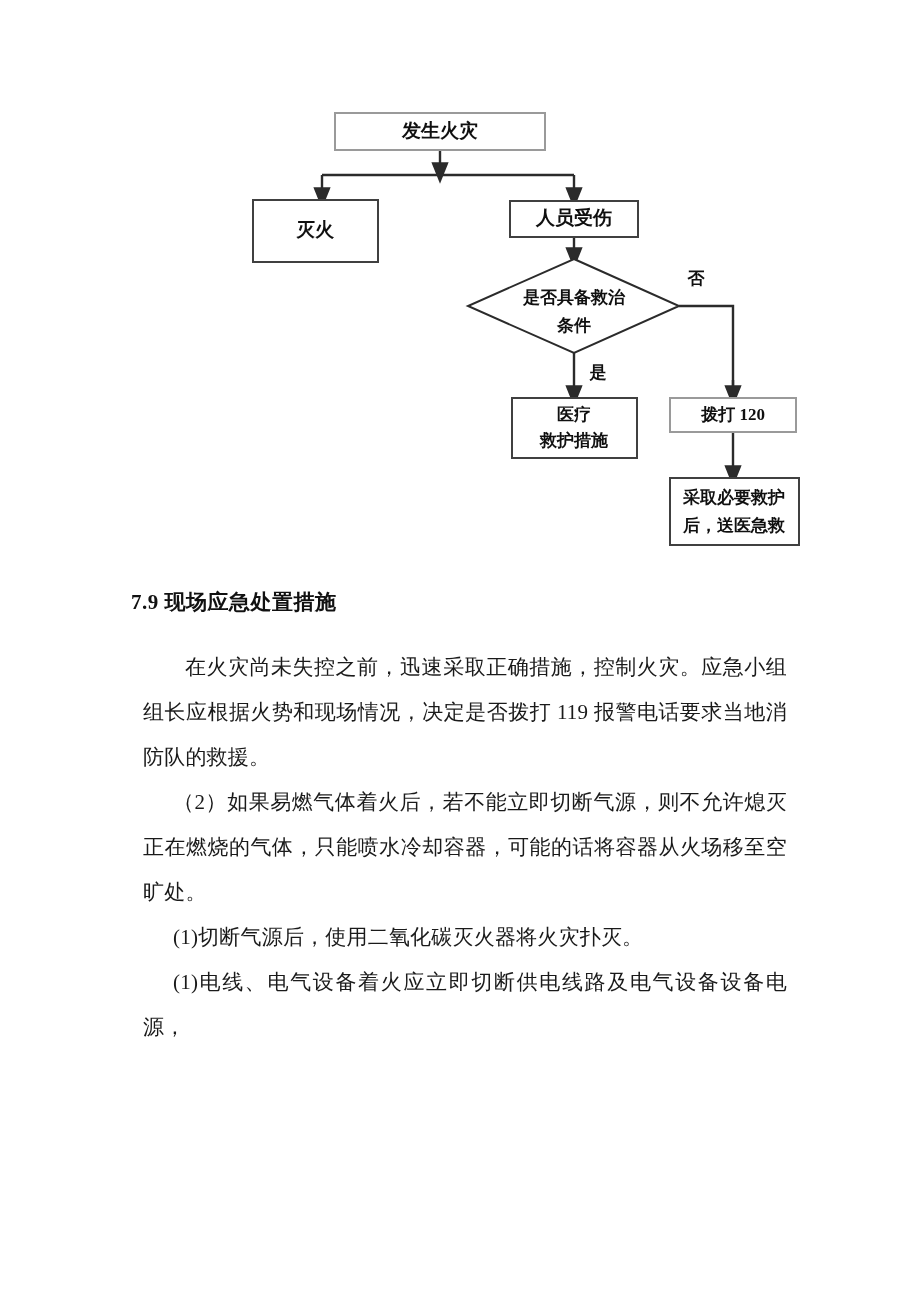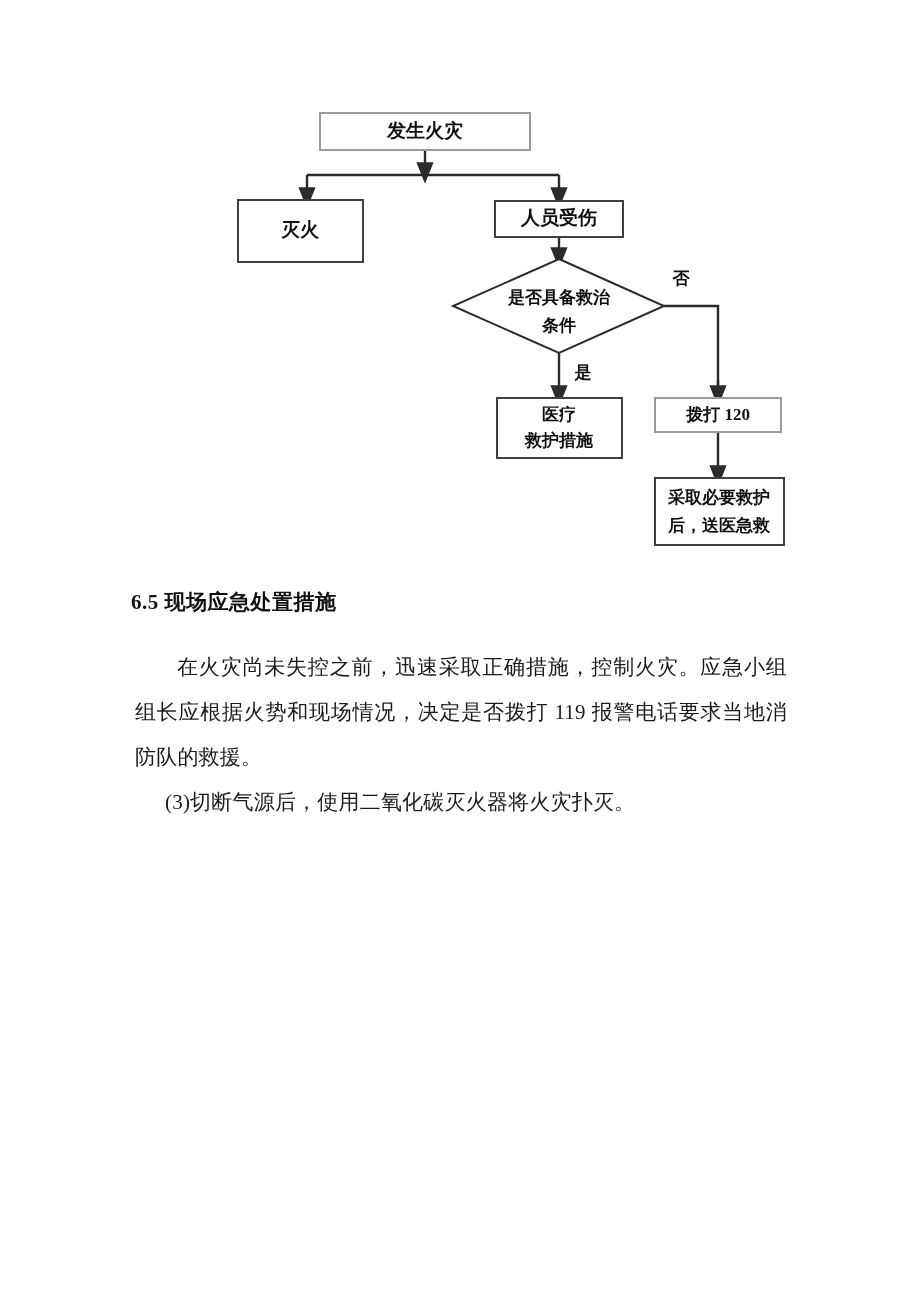--- a/index.html
+++ b/index.html
@@ -12,21 +12,21 @@
     height: 1301px;
     position: relative;
     font-family: "Liberation Serif", "DejaVu Serif", serif;
     color: #1a1a1a;
     overflow: hidden;
   }
 
   
   #flowchart {
     position: absolute;
-    left: 0;
+    left: 15px;
     top: 0;
     width: 728px;
     height: 575px;
   }
   #flowchart svg {
     display: block;
     width: 920px;
     height: 575px;
   }
   .fc-box {
@@ -87,21 +87,21 @@
     font-size: 21px;
     letter-spacing: 0.5px;
     line-height: 45px;
     margin: 0 0 20px 0;
     color: #111111;
   }
   .para {
     font-family: "Liberation Serif", "DejaVu Serif", serif;
     font-size: 21px;
     line-height: 45px;
-    margin: 0 0 0 4px;
+    margin: 0 0 0 12px;
     color: #1a1a1a;
     text-align: justify;
     text-justify: inter-character;
     letter-spacing: 0.2px;
   }
   .indent {
     text-indent: 42px;
   }
   .indent-sm {
     text-indent: 30px;
@@ -152,24 +152,26 @@
     <text class="fc-label-sm" x="718" y="416">拨打 120</text>
 
     <rect class="fc-box" x="655" y="478" width="129" height="67"></rect>
     <text class="fc-label-sm" x="719" y="499">采取必要救护</text>
     <text class="fc-label-sm" x="719" y="527">后，送医急救</text>
   </svg>
 </div>
 
 <div id="prose">
 
-  <h2 class="heading">6.5  现场应急处置措施</h2>
+  <h2 class="heading">7.9  现场应急处置措施</h2>
 
   <p class="para indent">在火灾尚未失控之前，迅速采取正确措施，控制火灾。应急小组组长应根据火势和现场情况，决定是否拨打 119 报警电话要求当地消防队的救援。</p>
 
 
 
+  <p class="para indent-sm">（2）如果易燃气体着火后，若不能立即切断气源，则不允许熄灭正在燃烧的气体，只能喷水冷却容器，可能的话将容器从火场移至空旷处。</p>
 
-  <p class="para indent-sm">(3)切断气源后，使用二氧化碳灭火器将火灾扑灭。</p>
+  <p class="para indent-sm">(1)切断气源后，使用二氧化碳灭火器将火灾扑灭。</p>
 
 
+  <p class="para indent-sm">(1)电线、电气设备着火应立即切断供电线路及电气设备设备电源，</p>
 
 </div>
 
 </body></html>

